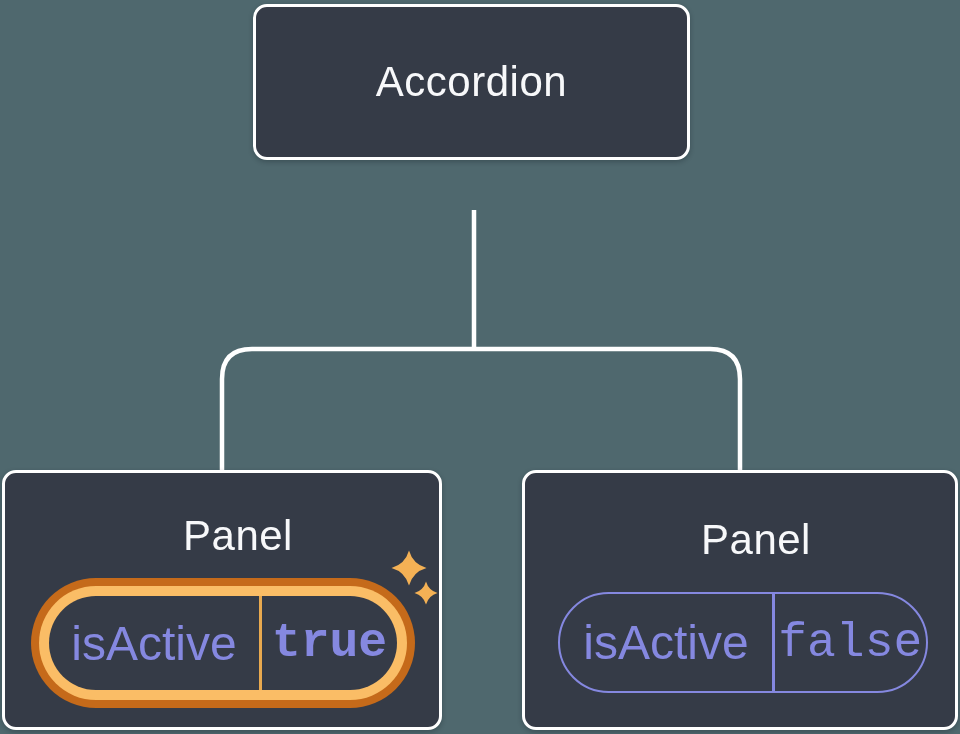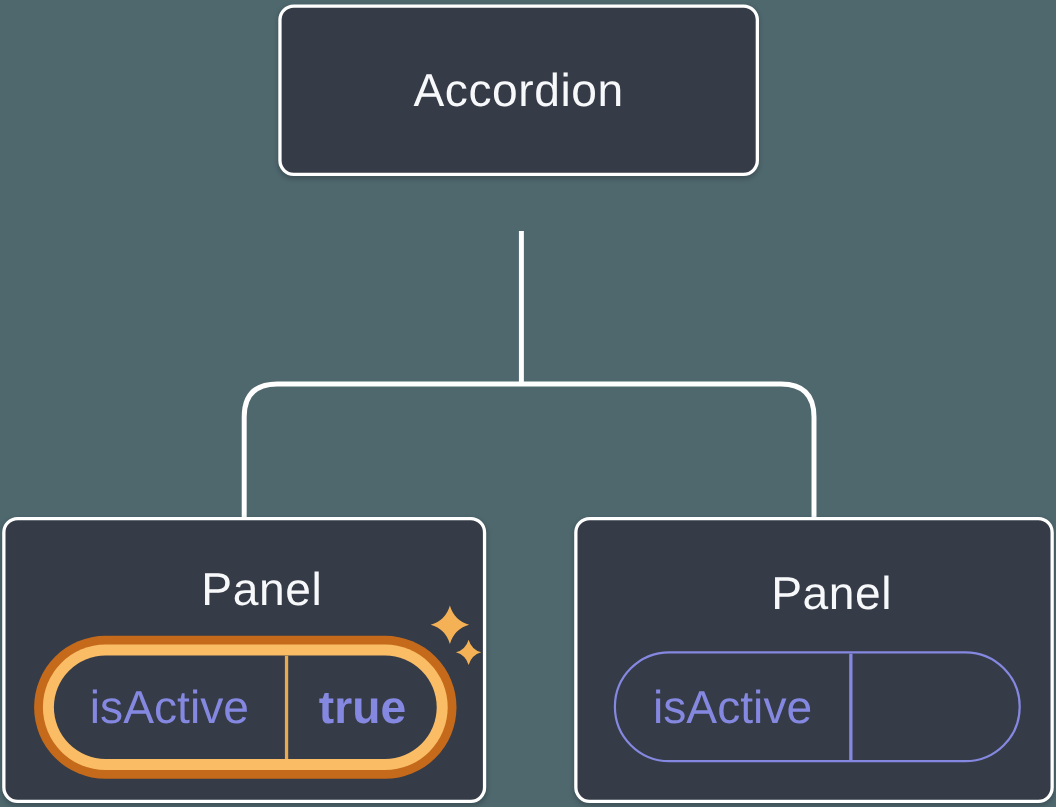--- a/index.html
+++ b/index.html
@@ -103,24 +103,24 @@
     overflow: hidden;
   }
   .pill-plain .prop-cell-name { width: 212px; }
   .pill-plain .pill-divider { width: 2.5px; background: #8588E0; }
 
   .prop-cell {
     display: flex;
     align-items: center;
     justify-content: center;
     color: #8588E0;
-    font-size: 42px;
+    font-size: 48px;
     font-weight: 500;
   }
-  .prop-cell-value { flex: 1; }
+  .prop-cell-value { flex: 1; font-family: Liberation Mono, monospace; }
   .prop-value-bold { font-weight: 700; }
 
   .sparkles {
     position: absolute;
     left: 380px; top: 75px;
     width: 60px; height: 60px;
   }
 </style>
 </head>
 <body>
@@ -154,16 +154,17 @@
       <path d="M 41,33.5 Q 43.6,42.4 52.5,45 Q 43.6,47.6 41,56.5 Q 38.4,47.6 29.5,45 Q 38.4,42.4 41,33.5 Z" fill="#F4B155"></path>
     </svg>
   </div>
 
   <div class="node node-panel-right">
     <div class="panel-title">Panel</div>
 
     <div class="pill-plain">
       <div class="prop-cell prop-cell-name">isActive</div>
       <div class="pill-divider"></div>
+      <div class="prop-cell prop-cell-value">false</div>
     </div>
   </div>
 
 </div>
 
 </body></html>

